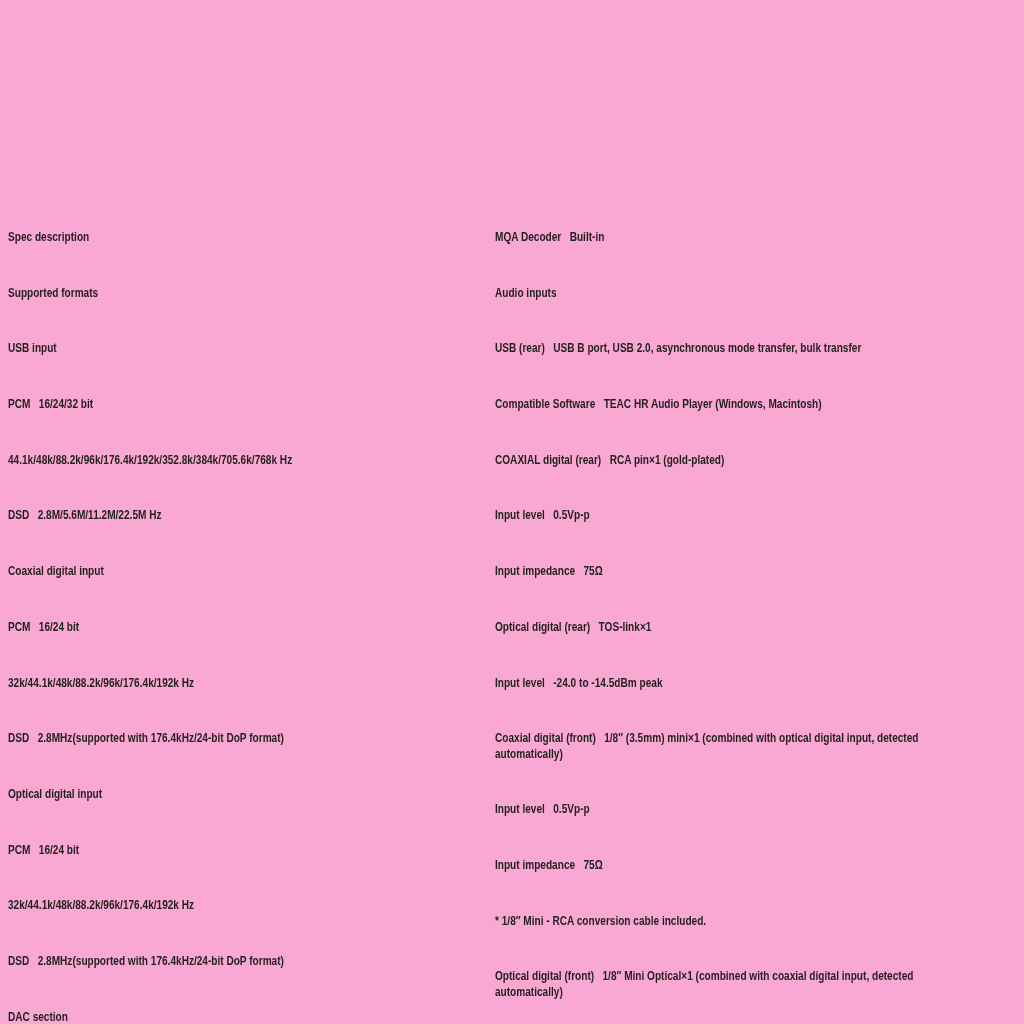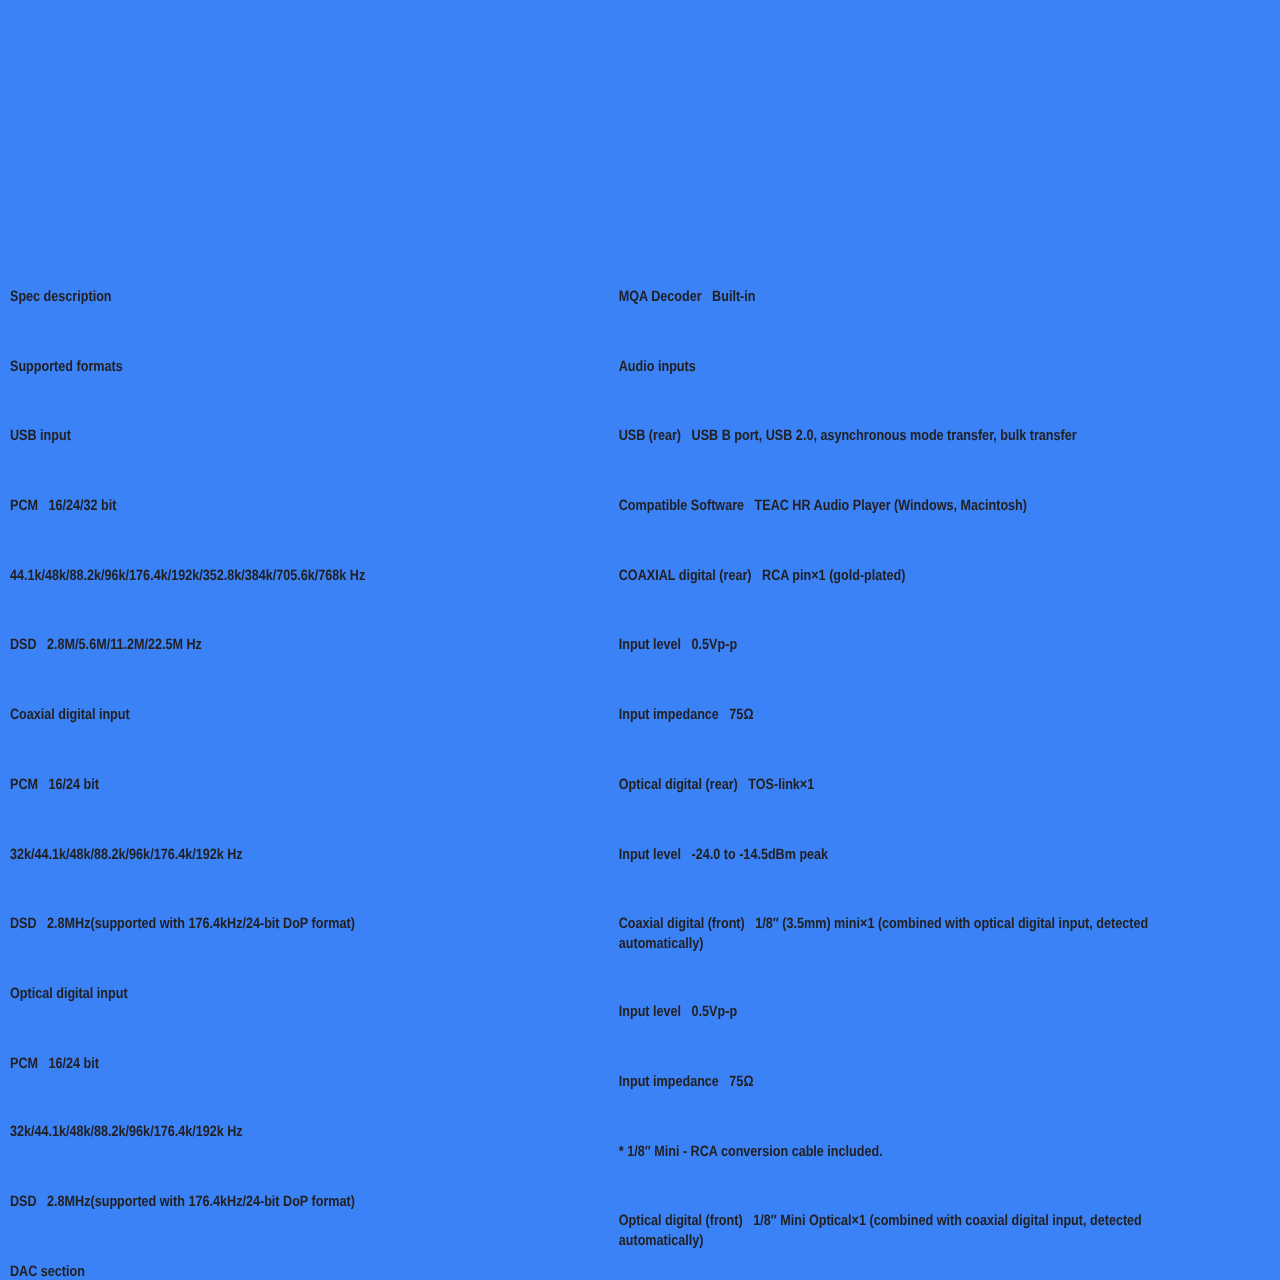--- a/index.html
+++ b/index.html
@@ -4,21 +4,21 @@
 <style>
   html, body {
     margin: 0;
     padding: 0;
     background: #ffffff;
   }
   .page {
     position: relative;
     width: 1024px;
     height: 1024px;
-    background: #3b82f6;
+    background: #f9a8d4;
     overflow: hidden;
     font-family: "Liberation Sans", sans-serif;
     font-weight: bold;
   }
   .col {
     position: absolute;
     top: 199px;
     font-size: 12px;
     line-height: 15.5px;
     color: #221f1f;

